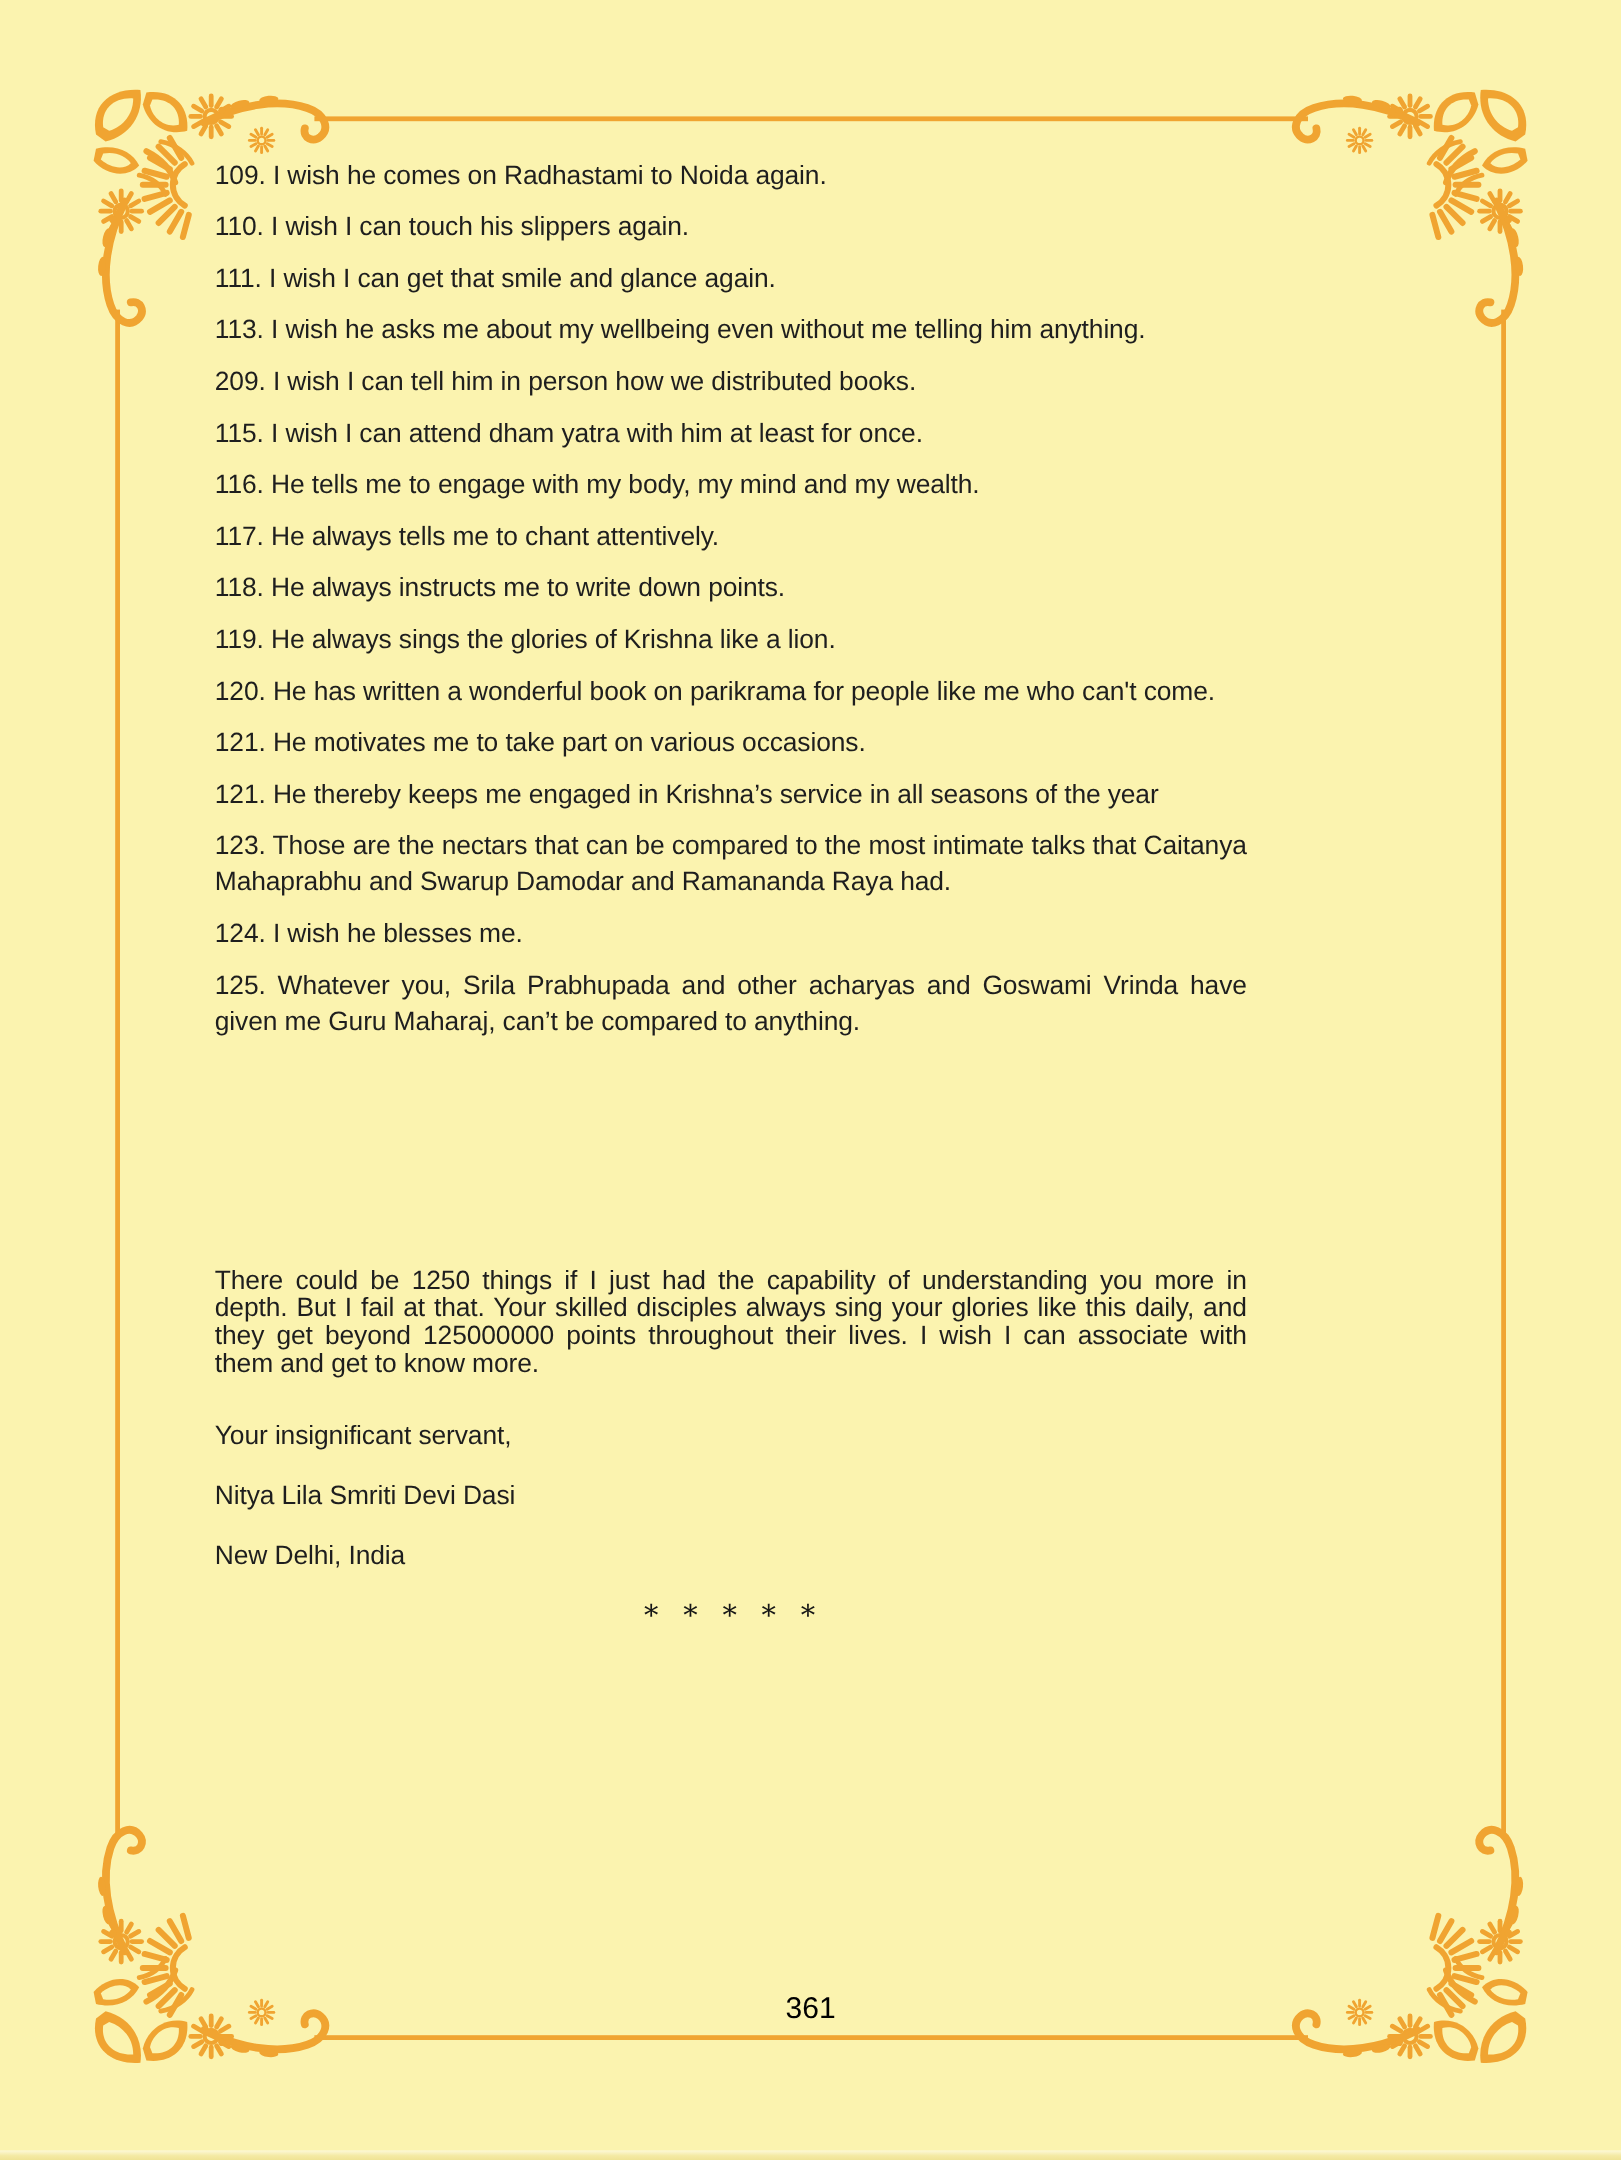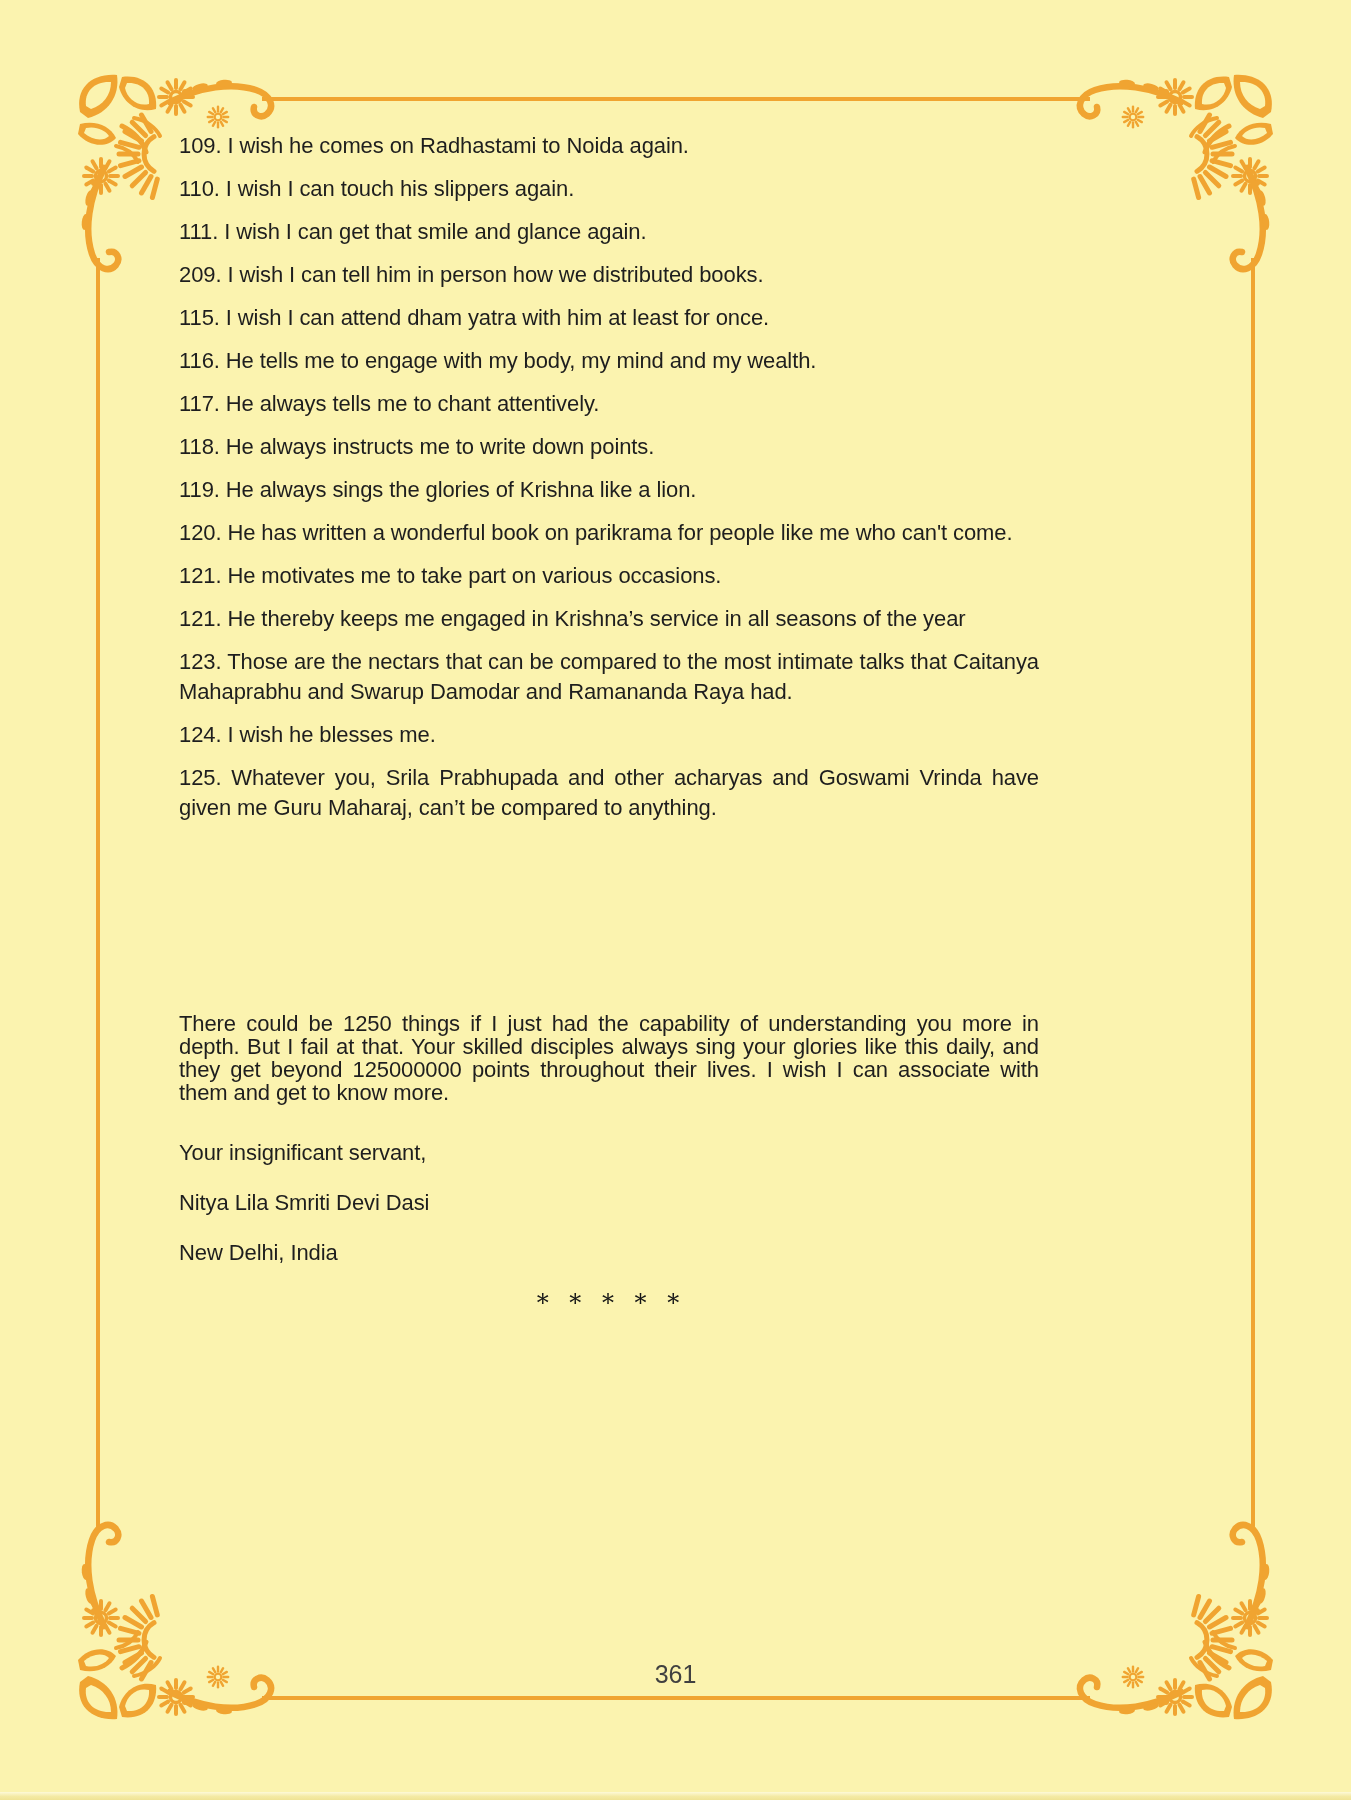--- a/index.html
+++ b/index.html
@@ -34,21 +34,21 @@
   .closing-para{margin:189px 0 0 0;line-height:23px;text-align:justify;}
   .signature{margin-top:34px;}
   .signature p{margin:0 0 20px 0;}
   .separator{
     text-align:center;margin-top:10px;
     font-family:"DejaVu Serif",serif;font-size:24px;
     letter-spacing:2px;word-spacing:9px;color:#161616;
   }
   .page-number{
     position:absolute;left:0;top:1660px;width:100%;
-    text-align:center;color:#404040;font-size:25px;
+    text-align:center;color:#000000;font-size:25px;
     font-family:"Liberation Sans",sans-serif;
   }
   .bottom-strip{
     position:absolute;left:0;bottom:0;width:100%;height:8px;
     background:linear-gradient(180deg,#FDF9D8 0%,#F4EAA4 55%,#EFE395 100%);
   }
 </style>
 </head>
 <body>
 
@@ -143,20 +143,21 @@
 <div class="ornament orn-br">
     <svg viewBox="0 0 210 210">
       <use href="#cornerOrnament"></use>
     </svg>
   </div>
 
 <div class="content">
   <p class="item">109. I wish he comes on Radhastami to Noida again.</p>
   <p class="item">110. I wish I can touch his slippers again.</p>
   <p class="item">111. I wish I can get that smile and glance again.</p>
+  <p class="item">113. I wish he asks me about my wellbeing even without me telling him anything.</p>
   <p class="item">209. I wish I can tell him in person how we distributed books.</p>
   <p class="item">115. I wish I can attend dham yatra with him at least for once.</p>
   <p class="item">116. He tells me to engage with my body, my mind and my wealth.</p>
   <p class="item">117. He always tells me to chant attentively.</p>
   <p class="item">118. He always instructs me to write down points.</p>
   <p class="item">119. He always sings the glories of Krishna like a lion.</p>
   <p class="item">120. He has written a wonderful book on parikrama for people like me who can't come.</p>
   <p class="item">121. He motivates me to take part on various occasions.</p>
   <p class="item">121. He thereby keeps me engaged in Krishna’s service in all seasons of the year</p>
   <p class="item">123. Those are the nectars that can be compared to the most intimate talks that Caitanya Mahaprabhu and Swarup Damodar and Ramananda Raya had.</p>

